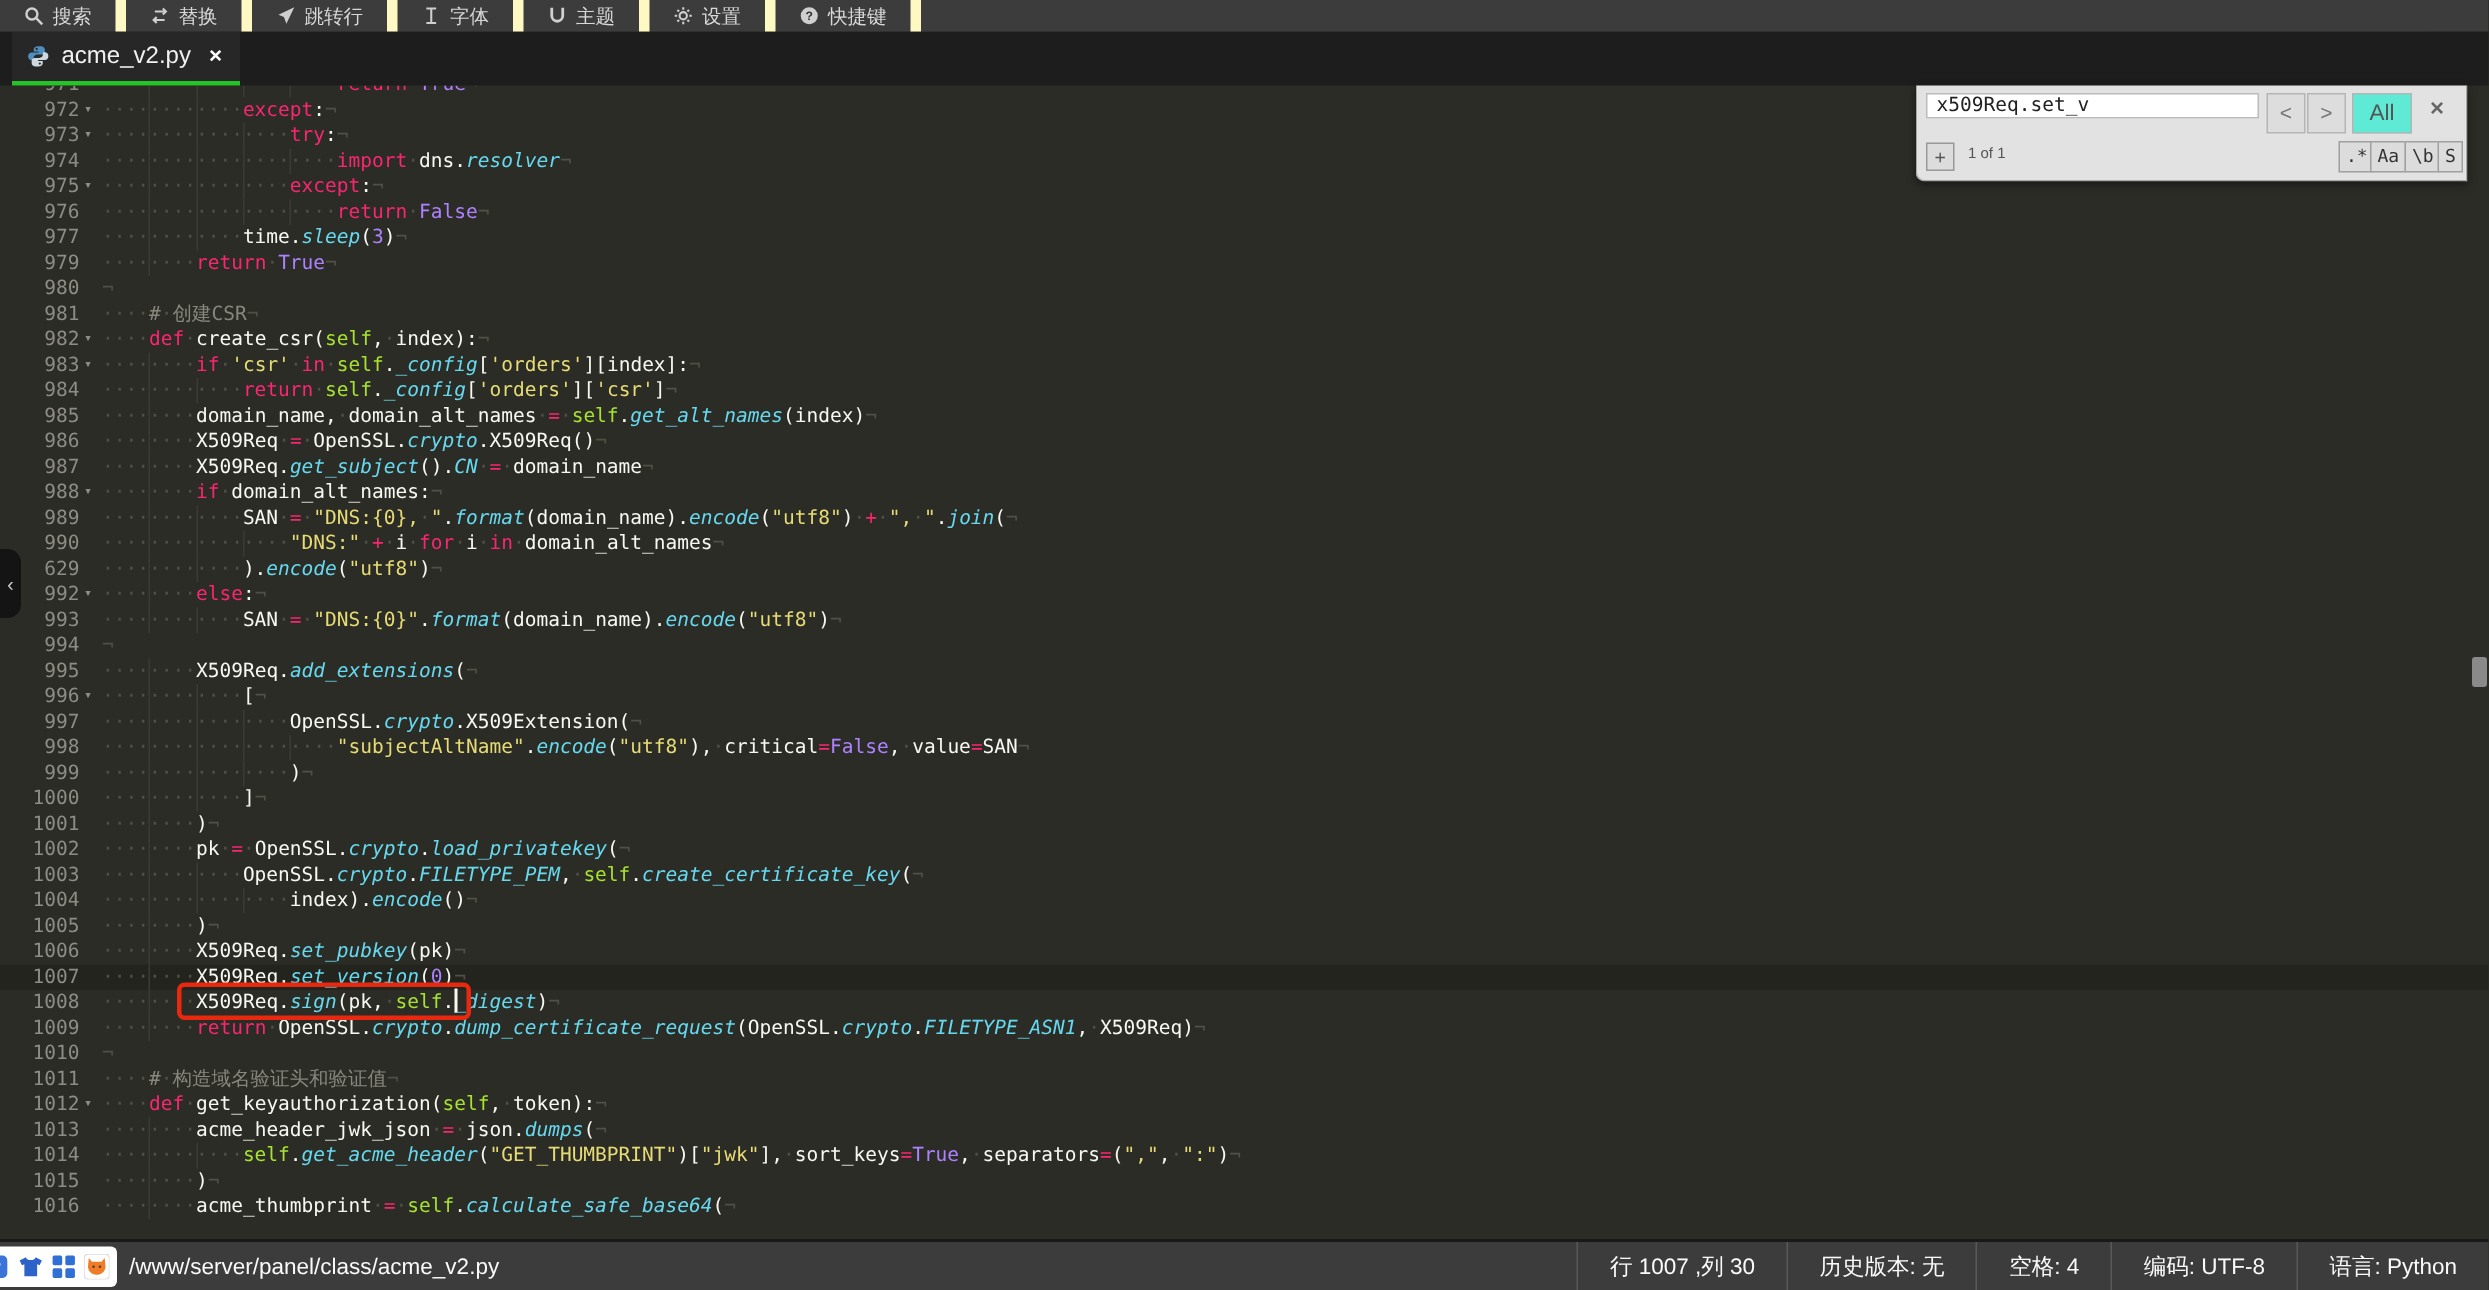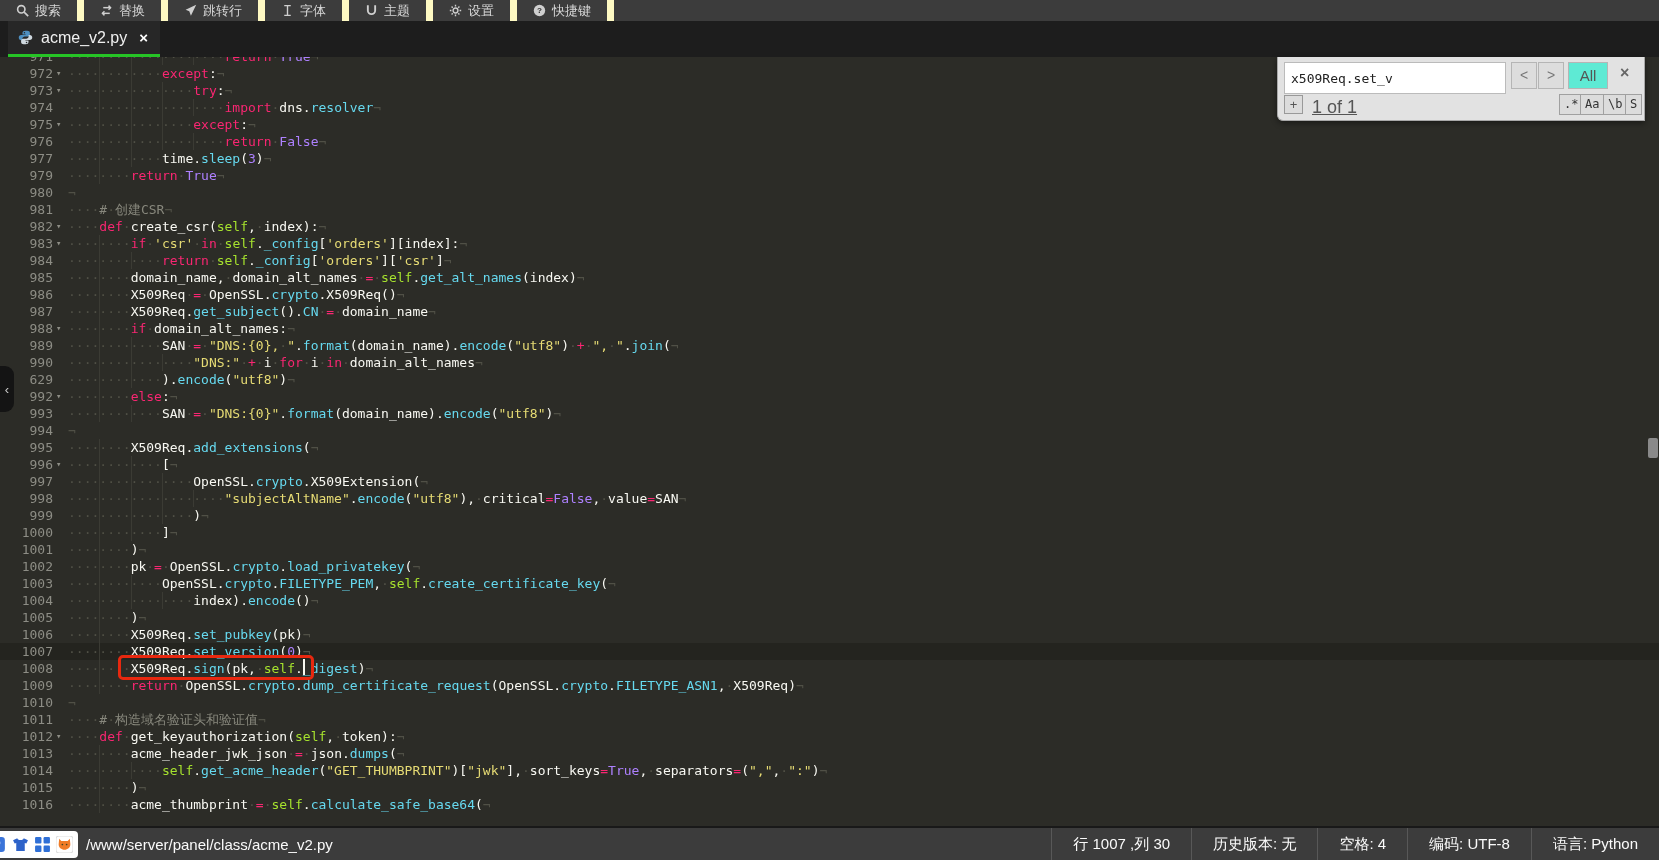--- a/index.html
+++ b/index.html
@@ -36,21 +36,21 @@
   .gutter { position:absolute; left:0; top:0; width:53px; text-align:right;
             color:#8d8d85; }
   .fold { position:absolute; left:56px; top:0; width:12px; color:#8d8d85;
           font-size:9px; line-height:17px; cursor:pointer; }
   .code { position:absolute; left:68px; top:0; }
   .guide { position:absolute; top:0; bottom:0; width:1px; background:#3b3b34; }
   .ws  { color:var(--ws,#505046); }
   .eol { color:var(--ws,#505046); }
   .c-k { color:var(--kw,#f92672); }
   .c-p { color:var(--plain,#f8f8f2); }
-  .c-f { color:var(--fn,#66d9ef); }
+  .c-f { color:var(--fn,#66d9ef);font-style:italic; }
   .c-s { color:var(--str,#e6db74); }
   .c-c { color:var(--const,#ae81ff); }
   .c-e { color:var(--self,#a6e22e); }
   .c-m { color:var(--cmt,#87877c); }
 
   #highlight-box { position:absolute; left:118px; top:655px; width:196px; height:25px;
             border:3px solid var(--hl,#e8280f); border-radius:5px; z-index:10; }
   #text-cursor { position:absolute; left:303px; top:659px; width:2px; height:16px;
             background:#f8f8f0; z-index:11; }
   #left-handle { position:absolute; left:0; top:366px; width:14px; height:46px;
@@ -58,36 +58,36 @@
             display:flex; align-items:center; justify-content:center;
             font-size:13px; z-index:12; cursor:pointer; }
   #v-scroll-thumb { position:absolute; right:1px; top:438px; width:10px; height:20px;
             background:#8a8a8a; border-radius:2px; z-index:12; cursor:pointer; }
 
   
   #search-panel { position:absolute; top:57px; left:1277px; width:368px; height:64px;
             background:#e2e2e2; border:1px solid #a8a8a8; border-top:none;
             border-radius:0 0 0 6px; box-shadow:0 2px 6px rgba(0,0,0,.45);
             z-index:40; font-size:14px; color:#444; }
-  #search-input { position:absolute; left:6px; top:5px; width:222px; height:32px;
+  #search-input { position:absolute; left:6px; top:5px; width:222px; height:17px;
             border:1px solid #bbbbbb; background:#ffffff; color:#222;
             font-family:"DejaVu Sans Mono", monospace; font-size:13px; padding:0 6px; }
   .nav-btn { position:absolute; top:5px; width:26px; height:27px; background:#dddddd;
             border:1px solid #b5b5b5; color:#777; font-size:14px; text-align:center;
             line-height:25px; cursor:pointer; }
   #btn-prev { left:233px; } #btn-next { left:260px; }
   #btn-all { position:absolute; left:290px; top:5px; width:40px; height:27px;
             background:#5eead4; border:1px solid #b5b5b5; color:#555; font-size:15px;
             text-align:center; line-height:25px; cursor:pointer; }
   #btn-close-search { position:absolute; left:342px; top:7px; color:#666;
             font-weight:bold; font-size:16px; cursor:pointer; }
   #btn-expand { position:absolute; left:6px; top:38px; width:19px; height:19px;
             border:1px solid #999; background:#dcdcdc; color:#555; font-size:13px;
             text-align:center; line-height:17px; cursor:pointer; }
-  #search-counter { position:absolute; left:34px; top:40px; color:#555; font-size:18px;text-decoration:underline; }
+  #search-counter { position:absolute; left:34px; top:40px; color:#555; font-size:10px; }
   .tgl { position:absolute; top:37px; height:21px; padding:0 4px; border:1px solid #a0a0a0;
             background:#dcdcdc; color:#333; font-size:12px; line-height:19px; cursor:pointer;
             font-family:"DejaVu Sans Mono", monospace; }
   #tgl-regex { left:281px; } #tgl-case { left:302px; } #tgl-word { left:325px; } #tgl-sel { left:347px; }
 
   
   #statusbar { position:absolute; top:826px; left:0; width:1659px; height:34px;
             background:#3c3c3c; border-top:2px solid #191919; color:#fafafa;
             font-size:15px; display:flex; align-items:center; z-index:30; }
   #taskbar-pill { position:absolute; left:-8px; top:3px; width:86px; height:27px;

